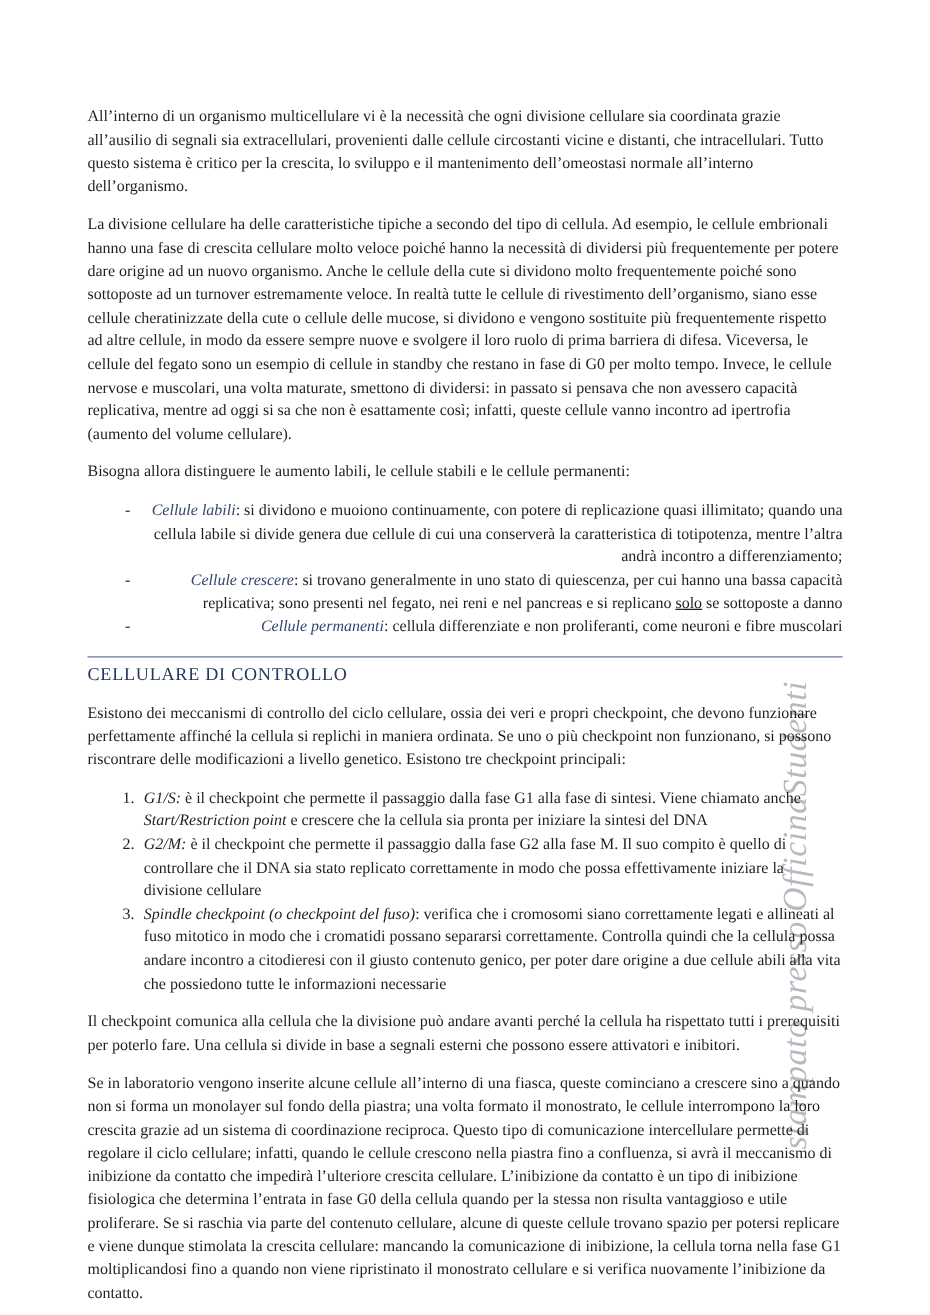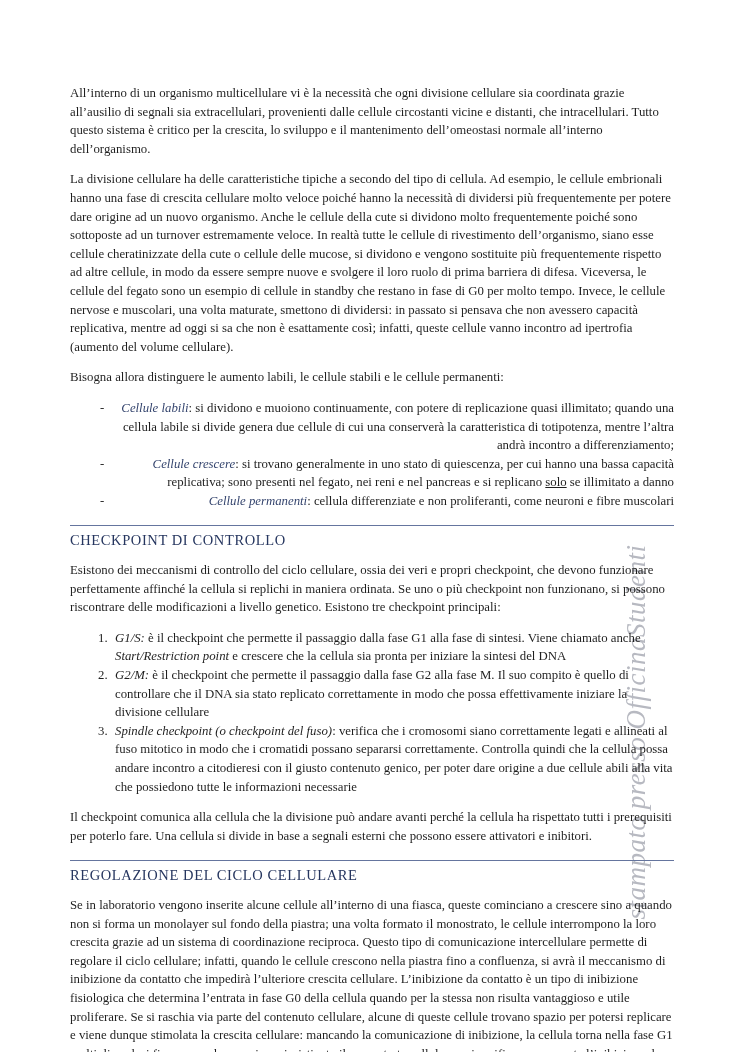--- a/index.html
+++ b/index.html
@@ -68,47 +68,44 @@
 
     <p>La divisione cellulare ha delle caratteristiche tipiche a secondo del tipo di cellula. Ad esempio, le cellule embrionali hanno una fase di crescita cellulare molto veloce poiché hanno la necessità di dividersi più frequentemente per potere dare origine ad un nuovo organismo. Anche le cellule della cute si dividono molto frequentemente poiché sono sottoposte ad un turnover estremamente veloce. In realtà tutte le cellule di rivestimento dell’organismo, siano esse cellule cheratinizzate della cute o cellule delle mucose, si dividono e vengono sostituite più frequentemente rispetto ad altre cellule, in modo da essere sempre nuove e svolgere il loro ruolo di prima barriera di difesa. Viceversa, le cellule del fegato sono un esempio di cellule in standby che restano in fase di G0 per molto tempo. Invece, le cellule nervose e muscolari, una volta maturate, smettono di dividersi: in passato si pensava che non avessero capacità replicativa, mentre ad oggi si sa che non è esattamente così; infatti, queste cellule vanno incontro ad ipertrofia (aumento del volume cellulare).</p>
 
     <p>Bisogna allora distinguere le aumento labili, le cellule stabili e le cellule permanenti:</p>
 
     <ul class="dash-list">
       <li>
         <span class="term">Cellule labili</span><span>: si dividono e muoiono continuamente, con potere di replicazione quasi illimitato; quando una cellula labile si divide genera due cellule di cui una conserverà la caratteristica di totipotenza, mentre l’altra andrà incontro a differenziamento;</span>
       </li>
       <li>
-        <span class="term">Cellule crescere</span><span>: si trovano generalmente in uno stato di quiescenza, per cui hanno una bassa capacità replicativa; sono presenti nel fegato, nei reni e nel pancreas e si replicano </span><span class="u">solo</span><span> se illimitato a danno</span>
+        <span class="term">Cellule crescere</span><span>: si trovano generalmente in uno stato di quiescenza, per cui hanno una bassa capacità replicativa; sono presenti nel fegato, nei reni e nel pancreas e si replicano </span><span class="u">solo</span><span> se sottoposte a danno</span>
       </li>
       <li>
         <span class="term">Cellule permanenti</span><span>: cellula differenziate e non proliferanti, come neuroni e fibre muscolari</span>
       </li>
     </ul>
 
     <div class="section-head">
-      <h2>CHECKPOINT DI CONTROLLO</h2>
+      <h2>CELLULARE DI CONTROLLO</h2>
     </div>
 
     <p>Esistono dei meccanismi di controllo del ciclo cellulare, ossia dei veri e propri checkpoint, che devono funzionare perfettamente affinché la cellula si replichi in maniera ordinata. Se uno o più checkpoint non funzionano, si possono riscontrare delle modificazioni a livello genetico. Esistono tre checkpoint principali:</p>
 
     <ol class="num-list">
       <li>
         <span class="bi">G1/S:</span><span> è il checkpoint che permette il passaggio dalla fase G1 alla fase di sintesi. Viene chiamato anche </span><span class="bi">Start/Restriction point</span><span> e crescere che la cellula sia pronta per iniziare la sintesi del DNA</span>
       </li>
       <li>
         <span class="bi">G2/M:</span><span> è il checkpoint che permette il passaggio dalla fase G2 alla fase M. Il suo compito è quello di controllare che il DNA sia stato replicato correttamente in modo che possa effettivamente iniziare la divisione cellulare</span>
       </li>
       <li>
         <span class="bi">Spindle checkpoint (o checkpoint del fuso)</span><span>: verifica che i cromosomi siano correttamente legati e allineati al fuso mitotico in modo che i cromatidi possano separarsi correttamente. Controlla quindi che la cellula possa andare incontro a citodieresi con il giusto contenuto genico, per poter dare origine a due cellule abili alla vita che possiedono tutte le informazioni necessarie</span>
       </li>
     </ol>
 
     <p>Il checkpoint comunica alla cellula che la divisione può andare avanti perché la cellula ha rispettato tutti i prerequisiti per poterlo fare. Una cellula si divide in base a segnali esterni che possono essere attivatori e inibitori.</p>
 
-    <div class="section-head">
-      <h2>REGOLAZIONE DEL CICLO CELLULARE</h2>
-    </div>
 
     <p>Se in laboratorio vengono inserite alcune cellule all’interno di una fiasca, queste cominciano a crescere sino a quando non si forma un monolayer sul fondo della piastra; una volta formato il monostrato, le cellule interrompono la loro crescita grazie ad un sistema di coordinazione reciproca. Questo tipo di comunicazione intercellulare permette di regolare il ciclo cellulare; infatti, quando le cellule crescono nella piastra fino a confluenza, si avrà il meccanismo di inibizione da contatto che impedirà l’ulteriore crescita cellulare. L’inibizione da contatto è un tipo di inibizione fisiologica che determina l’entrata in fase G0 della cellula quando per la stessa non risulta vantaggioso e utile proliferare. Se si raschia via parte del contenuto cellulare, alcune di queste cellule trovano spazio per potersi replicare e viene dunque stimolata la crescita cellulare: mancando la comunicazione di inibizione, la cellula torna nella fase G1 moltiplicandosi fino a quando non viene ripristinato il monostrato cellulare e si verifica nuovamente l’inibizione da contatto.</p>
 
   </div>
 </div>
 
 </body></html>

